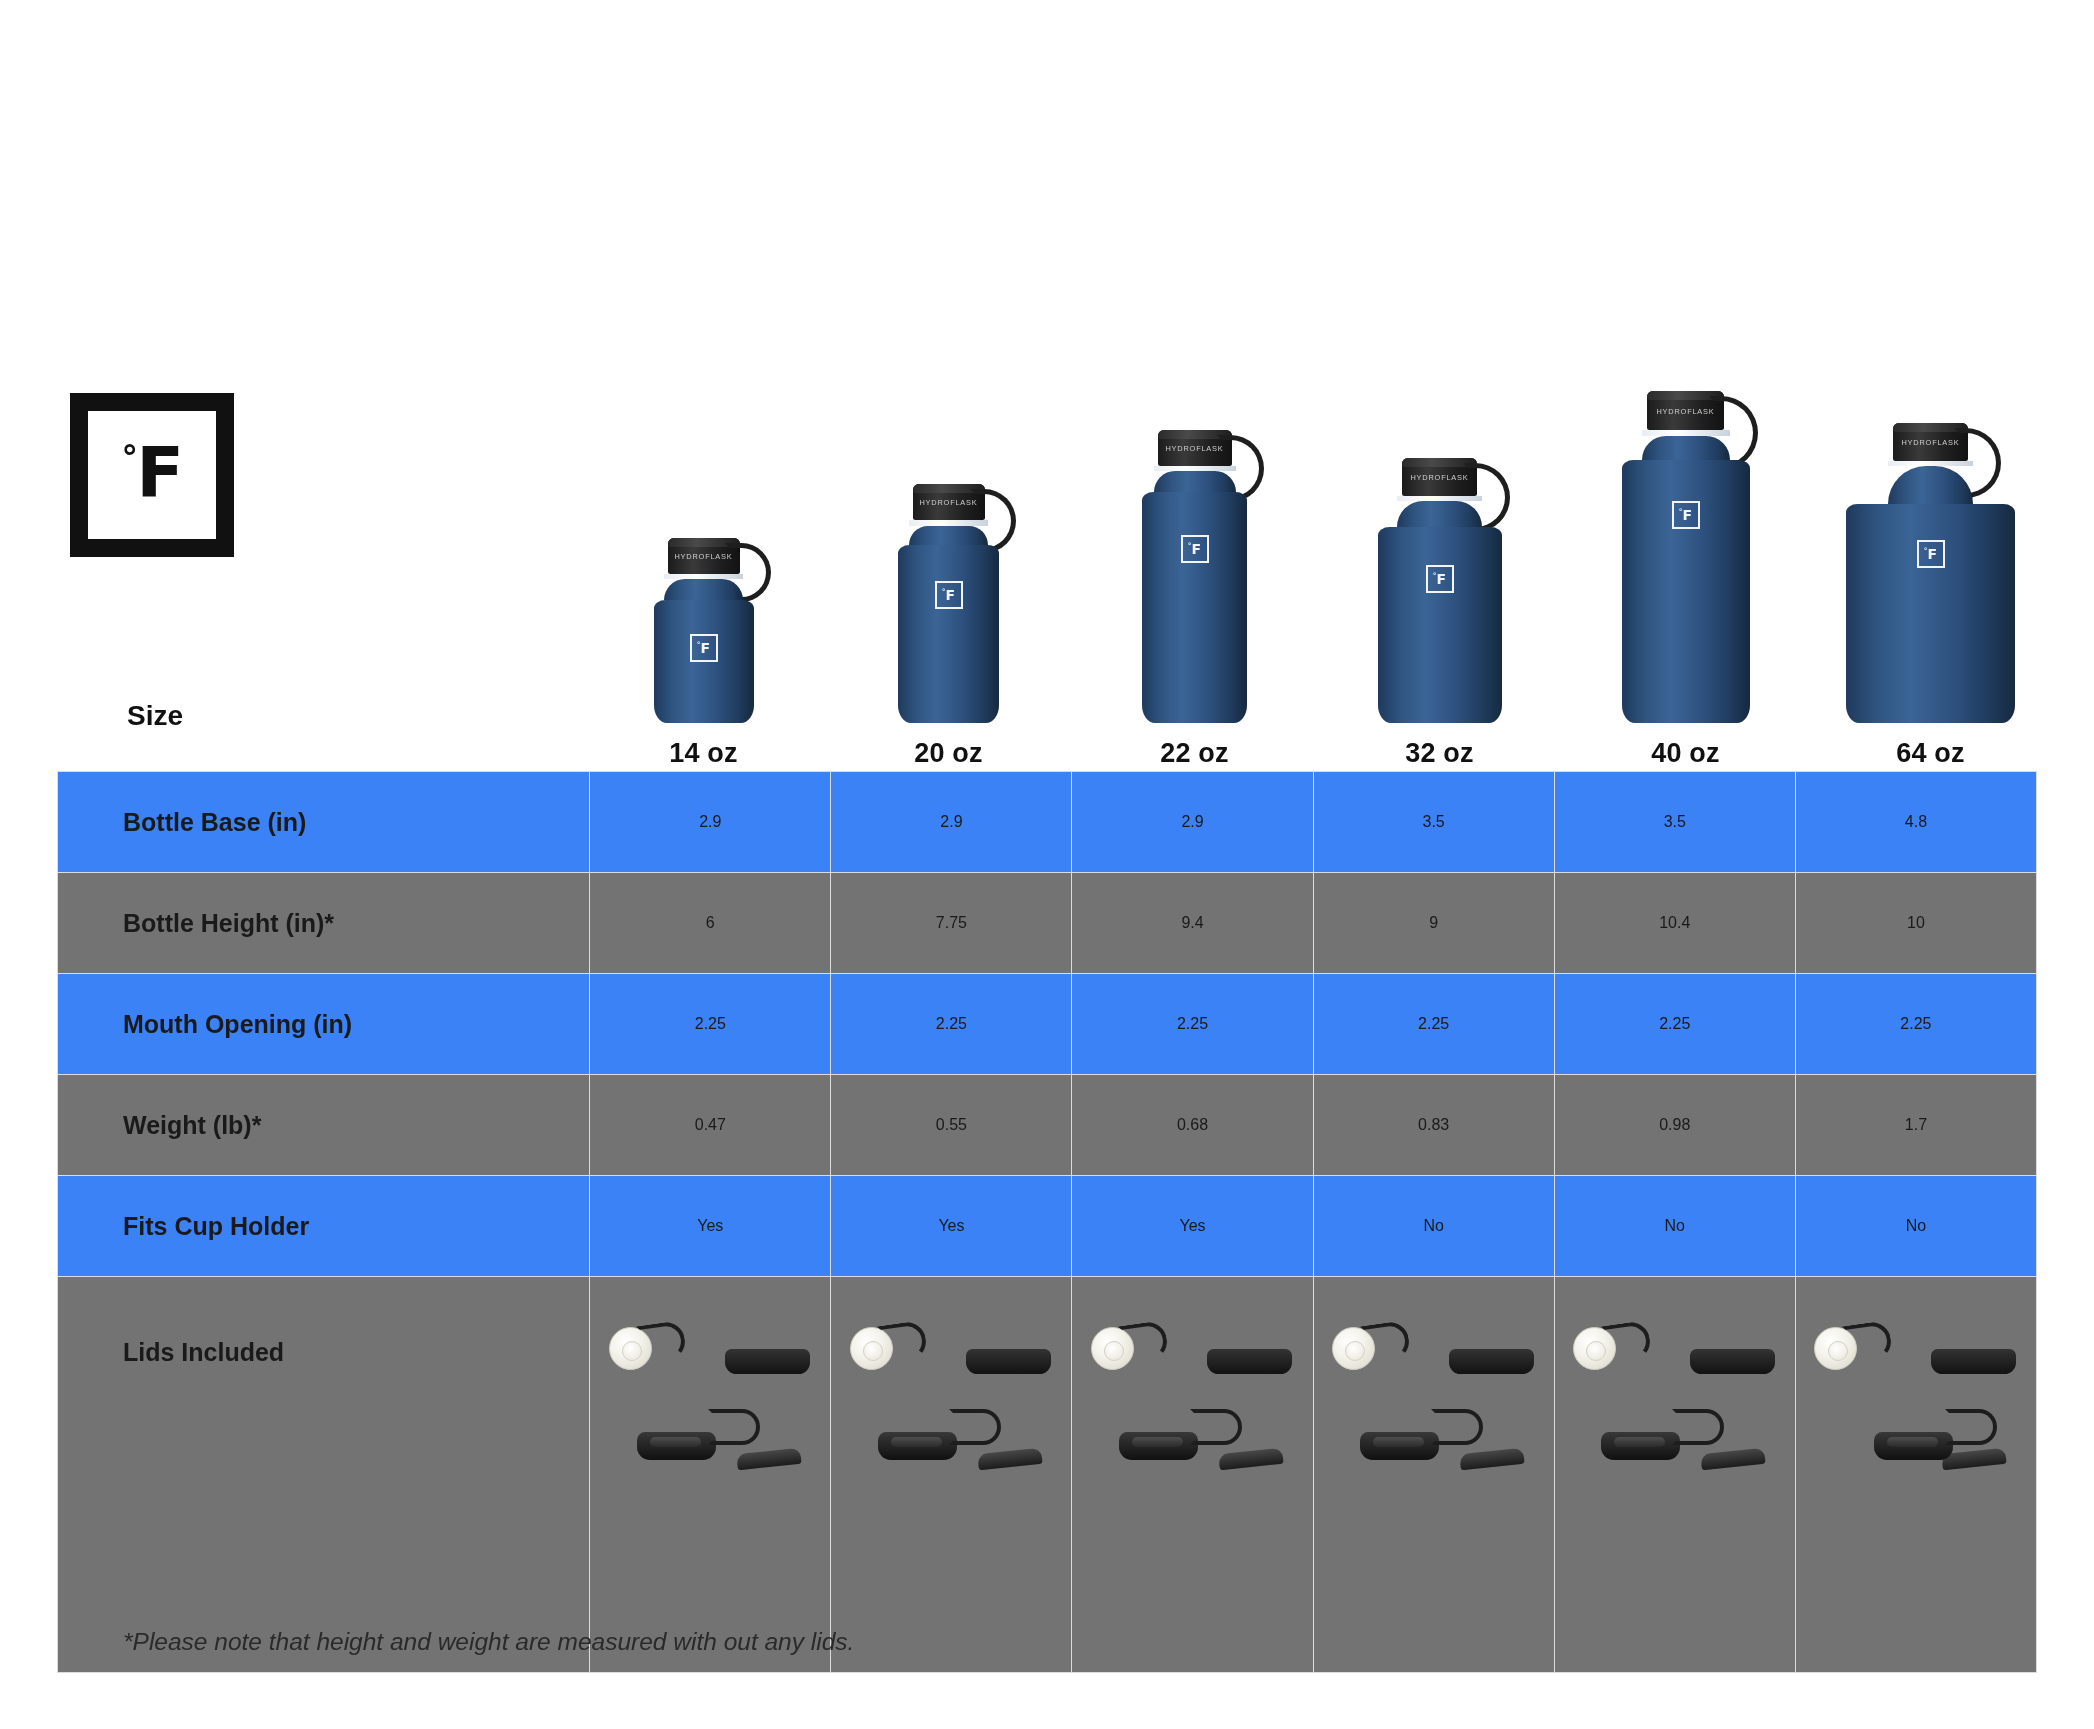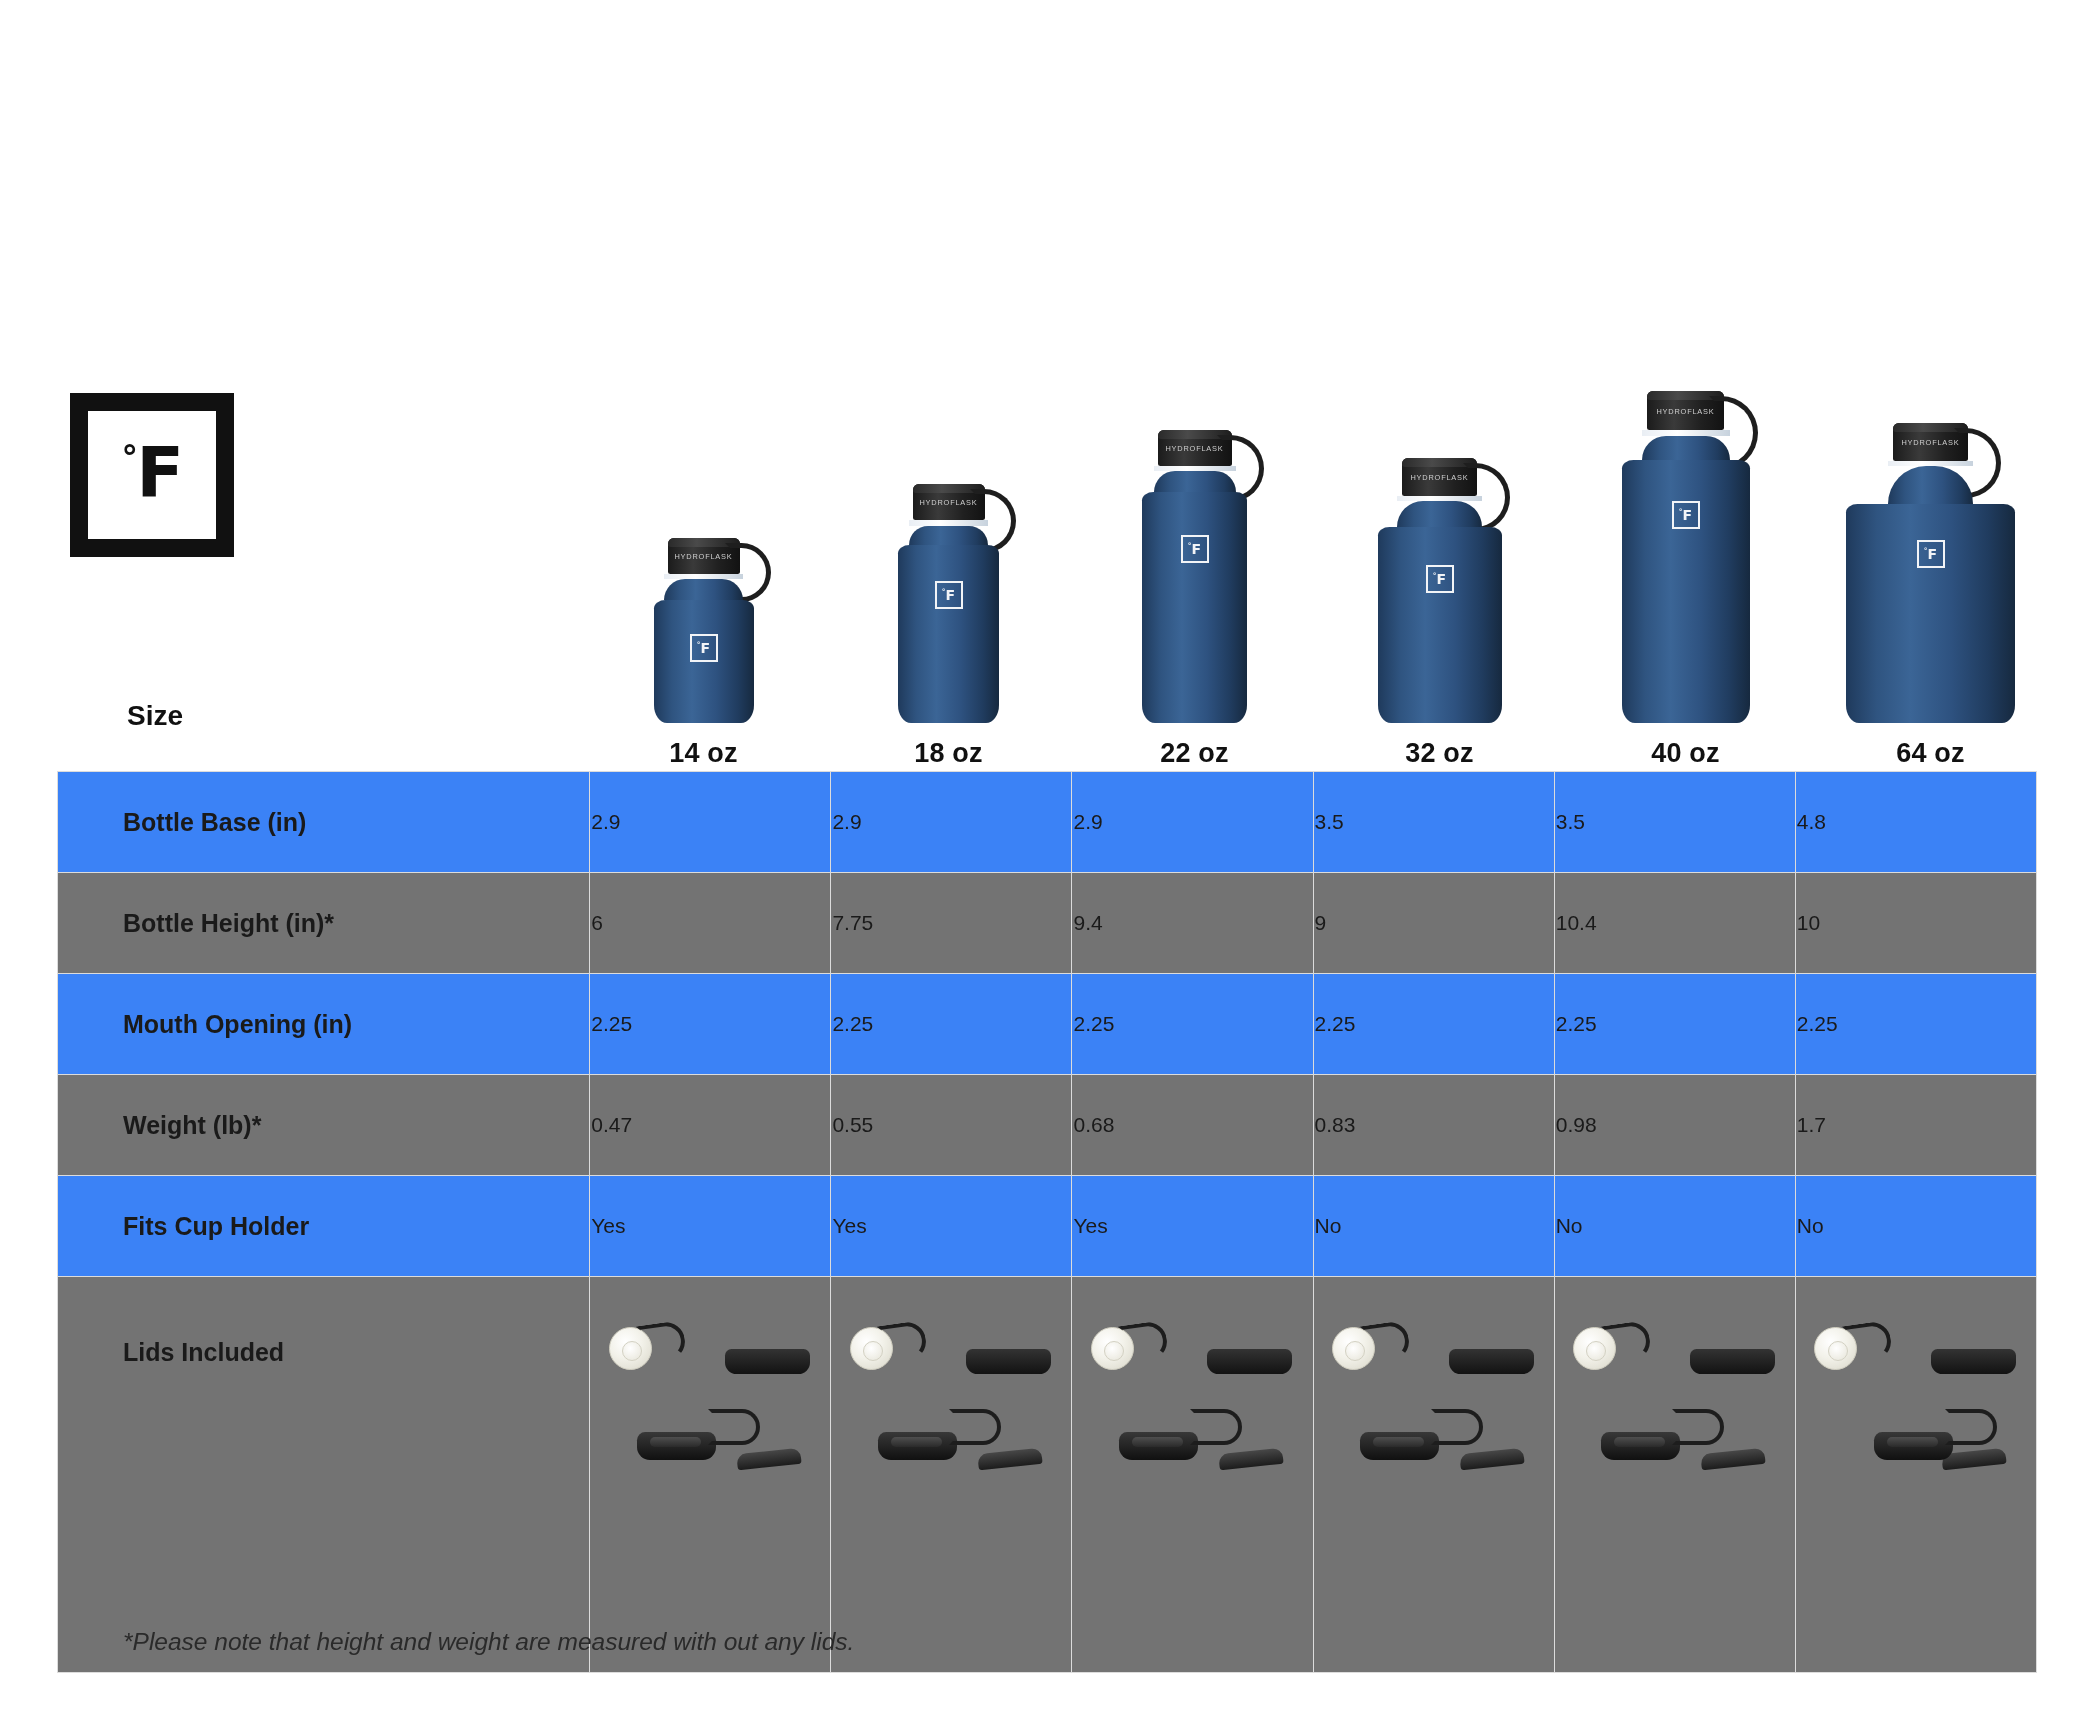--- a/index.html
+++ b/index.html
@@ -144,22 +144,22 @@
     width:1980px;
     border-collapse:collapse;
     table-layout:fixed;
   }
   col.label-col { width:532px; }
   col.data-col  { width:241px; }
 
   td {
     border:1.6px solid #dcdcdc;
     height:101px;
-    font-size:21px;
-    text-align:left;
+    font-size:16px;
+    text-align:center;
     vertical-align:middle;
     color:#1a1a1a;
   }
   td.rowlabel {
     text-align:left;
     padding-left:65px;
     font-weight:bold;
     font-size:25px;
   }
   tr.shade td { background:#3b82f6; }
@@ -291,21 +291,21 @@
             <div class="loop" style="width:46px;height:64px;left:57px;top:4.9px;"></div>
           </div>
           <div class="neck-ring" style="width:79px;"></div>
           <div class="bottle-shoulder" style="width:79px;height:19.6px;border-radius:21px 21px 0 0;"></div>
           <div class="bottle-body" style="width:101px;height:178px;">
             <div class="badge" style="top:36px;">
               <span><i>°</i><b>F</b></span>
             </div>
           </div>
         </div>
-        <div class="size-label">18 oz</div>
+        <div class="size-label">20 oz</div>
       </div>
 
       <div class="bottle-cell" style="left:491px;">
         <div class="bottle-wrap">
           <div class="cap" style="width:74px;height:36px;">
             <div class="cap-top"></div>
             <div class="cap-label">HYDROFLASK</div>
             <div class="loop" style="width:47px;height:67px;left:59px;top:4.9px;"></div>
           </div>
           <div class="neck-ring" style="width:82px;"></div>

